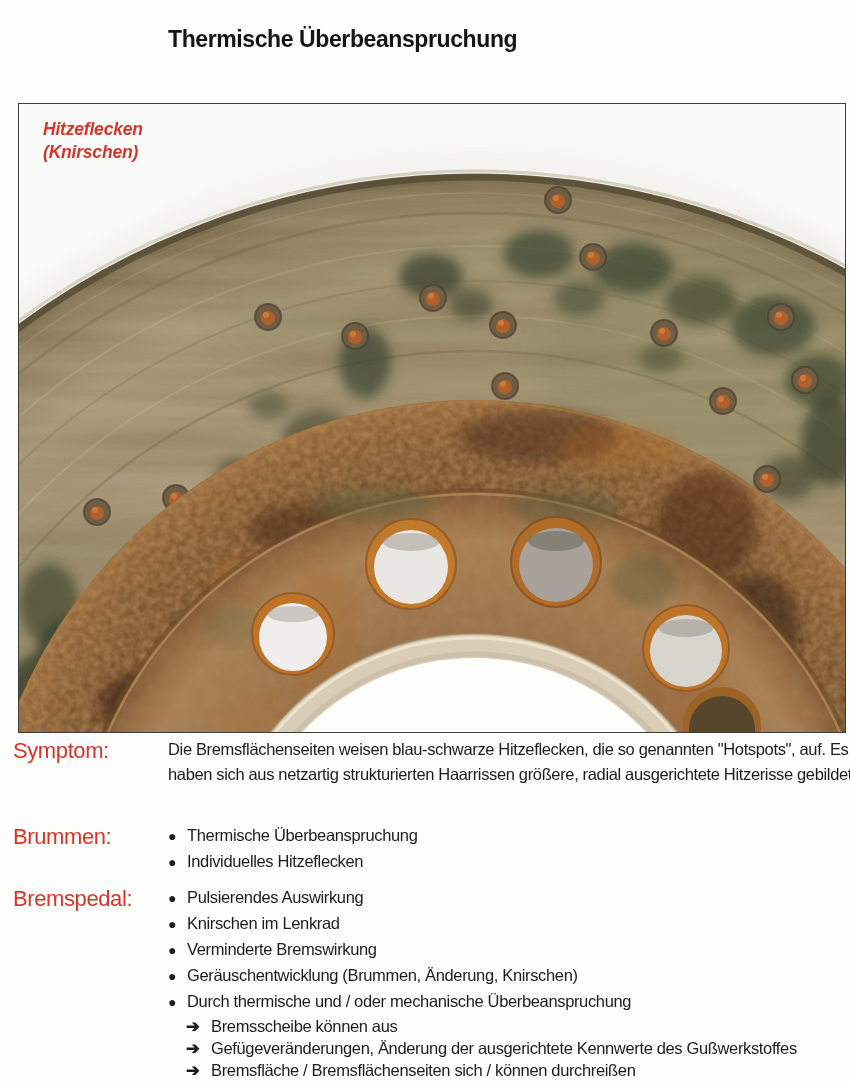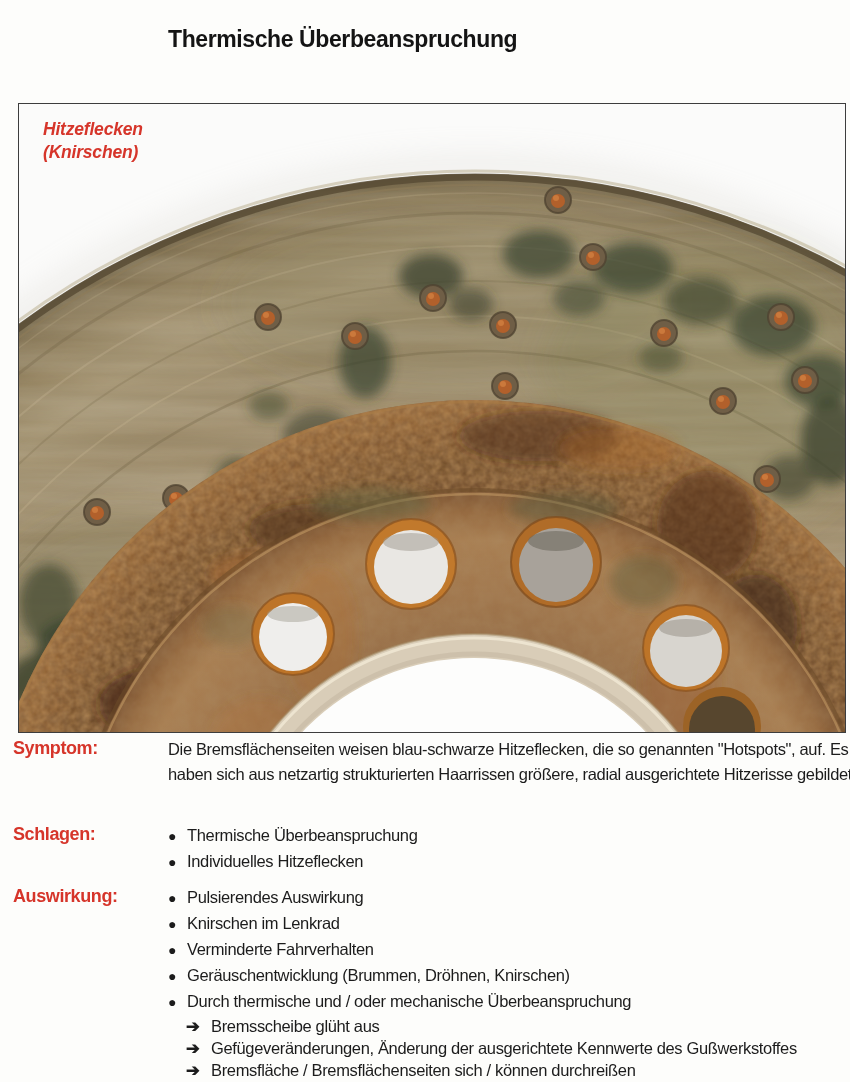--- a/index.html
+++ b/index.html
@@ -20,21 +20,21 @@
     position:absolute;left:24px;top:14px;
     color:#d6352a;font-style:italic;font-weight:bold;
     font-size:17.5px;line-height:23px;letter-spacing:-0.2px;
   }
   .row{position:absolute;left:0;width:850px;}
   #row-symptom{top:738px;}
   #row-ursache{top:824px;}
   #row-auswirkung{top:886px;}
   .sec-label{
     position:absolute;left:13px;top:0;
-    color:#d6352a;font-weight:bold;font-size:18px;letter-spacing:-0.4px;
+    color:#d6352a;font-weight:normal;font-size:22px;letter-spacing:-0.4px;
   }
   .content{position:absolute;left:168px;top:-1px;width:692px;}
   .para{margin:0;font-size:16.5px;line-height:25px;letter-spacing:-0.35px;}
   ul{list-style:none;margin:0;padding:0;}
   .list{font-size:16.5px;line-height:25px;letter-spacing:-0.35px;}
   .sublist{font-size:16.5px;line-height:22px;letter-spacing:-0.35px;}
   .sublist li{padding-left:18px;}
   .blt{display:inline-block;width:19px;font-size:14px;}
   .arr{display:inline-block;width:25px;font-weight:bold;}
 </style>
@@ -256,38 +256,38 @@
       <div>(Knirschen)</div>
     </figcaption>
   </figure>
 
   <div class="row" id="row-symptom">
     <div class="sec-label">Symptom:</div>
     <p class="content para">Die Bremsflächenseiten weisen blau-schwarze Hitzeflecken, die so genannten "Hotspots", auf. Es haben sich aus netzartig strukturierten Haarrissen größere, radial ausgerichtete Hitzerisse gebildet.</p>
   </div>
 
   <div class="row" id="row-ursache">
-    <div class="sec-label">Schlagen:</div>
+    <div class="sec-label">Brummen:</div>
     <ul class="content list">
       <li><span class="blt">●</span><span>Thermische Überbeanspruchung</span></li>
       <li><span class="blt">●</span><span>Individuelles Hitzeflecken</span></li>
     </ul>
   </div>
 
   <div class="row" id="row-auswirkung">
-    <div class="sec-label">Auswirkung:</div>
+    <div class="sec-label">Bremspedal:</div>
     <div class="content">
       <ul class="list">
         <li><span class="blt">●</span><span>Pulsierendes Auswirkung</span></li>
         <li><span class="blt">●</span><span>Knirschen im Lenkrad</span></li>
-        <li><span class="blt">●</span><span>Verminderte Fahrverhalten</span></li>
-        <li><span class="blt">●</span><span>Geräuschentwicklung (Brummen, Dröhnen, Knirschen)</span></li>
+        <li><span class="blt">●</span><span>Verminderte Bremswirkung</span></li>
+        <li><span class="blt">●</span><span>Geräuschentwicklung (Brummen, Änderung, Knirschen)</span></li>
         <li><span class="blt">●</span><span>Durch thermische und / oder mechanische Überbeanspruchung</span></li>
       </ul>
       <ul class="sublist">
-        <li><span class="arr">➔</span><span>Bremsscheibe glüht aus</span></li>
+        <li><span class="arr">➔</span><span>Bremsscheibe können aus</span></li>
         <li><span class="arr">➔</span><span>Gefügeveränderungen, Änderung der ausgerichtete Kennwerte des Gußwerkstoffes</span></li>
         <li><span class="arr">➔</span><span>Bremsfläche / Bremsflächenseiten sich / können durchreißen</span></li>
       </ul>
     </div>
   </div>
 
 </div>
 
 </body></html>

